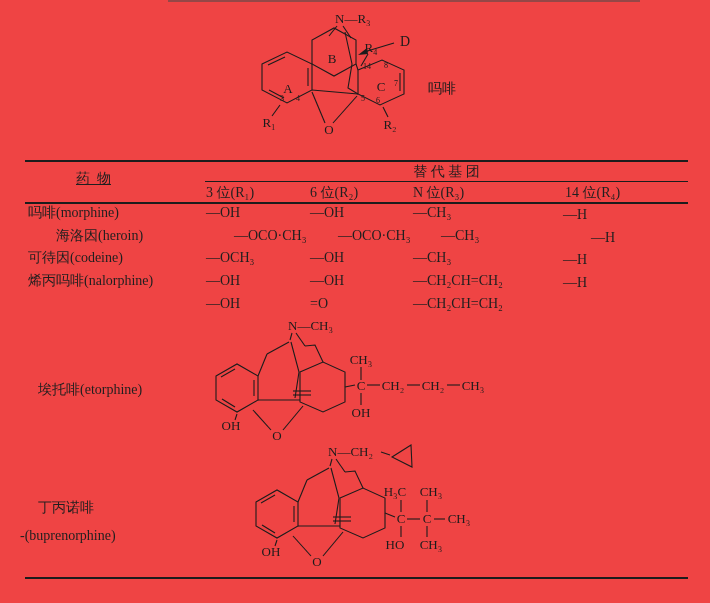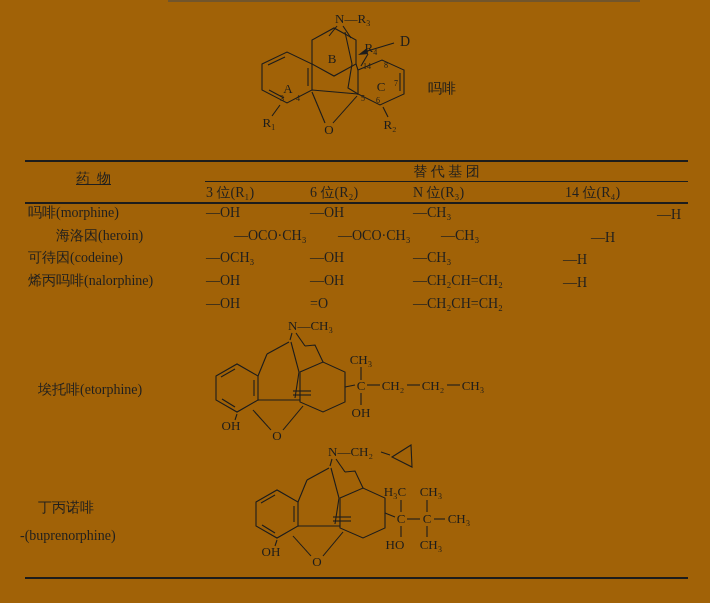--- a/index.html
+++ b/index.html
@@ -1,18 +1,18 @@
 <!DOCTYPE html>
 <html><head>
 <meta charset="utf-8">
 <style>
   html,body{margin:0;padding:0;}
   .page{
     position:relative;width:710px;height:603px;
-    background:#a16207;color:#1f1f1f;
+    background:#ef4444;color:#1f1f1f;
     font-family:"Liberation Serif","DejaVu Serif",serif;
     overflow:hidden;
   }
   .abs{position:absolute;}
   .rule{position:absolute;background:#1c1c1c;}
   .artifact{position:absolute;background:#4a4a4a;opacity:.55;}
   .t14{font-size:14px;line-height:17px;white-space:pre;}
   .hdr{font-size:14px;white-space:pre;}
   .trow{position:absolute;left:0;width:710px;height:20px;}
   .cell{position:absolute;font-size:14px;line-height:17px;white-space:pre;}
@@ -87,21 +87,21 @@
   <div class="rule" style="left:25px;top:160px;width:663px;height:2px;"></div>
   <div class="abs hdr" style="left:76px;top:170px;text-decoration:underline;">药  物</div>
   <div class="abs hdr" style="left:205px;top:163px;width:483px;text-align:center;">替 代 基 团</div>
   <div class="rule" style="left:205px;top:181px;width:483px;height:1px;"></div>
   <div class="abs hdr" style="left:206px;top:184px;">3 位(R₁)</div>
   <div class="abs hdr" style="left:310px;top:184px;">6 位(R₂)</div>
   <div class="abs hdr" style="left:413px;top:184px;">N 位(R₃)</div>
   <div class="abs hdr" style="left:565px;top:184px;">14 位(R₄)</div>
   <div class="rule" style="left:25px;top:202px;width:663px;height:2px;"></div>
 
-  <div class="trow" style="top:204px;text-align:right;">
+  <div class="trow" style="top:204px;">
     <span class="cell name">吗啡(morphine)</span>
     <span class="cell c1">—OH</span>
     <span class="cell c2">—OH</span>
     <span class="cell c3">—CH₃</span>
     <span class="cell c4">—H</span>
   </div>
   <div class="trow" style="top:227px;margin-left:28px;">
     <span class="cell name">海洛因(heroin)</span>
     <span class="cell c1">—OCO·CH₃</span>
     <span class="cell c2">—OCO·CH₃</span>

